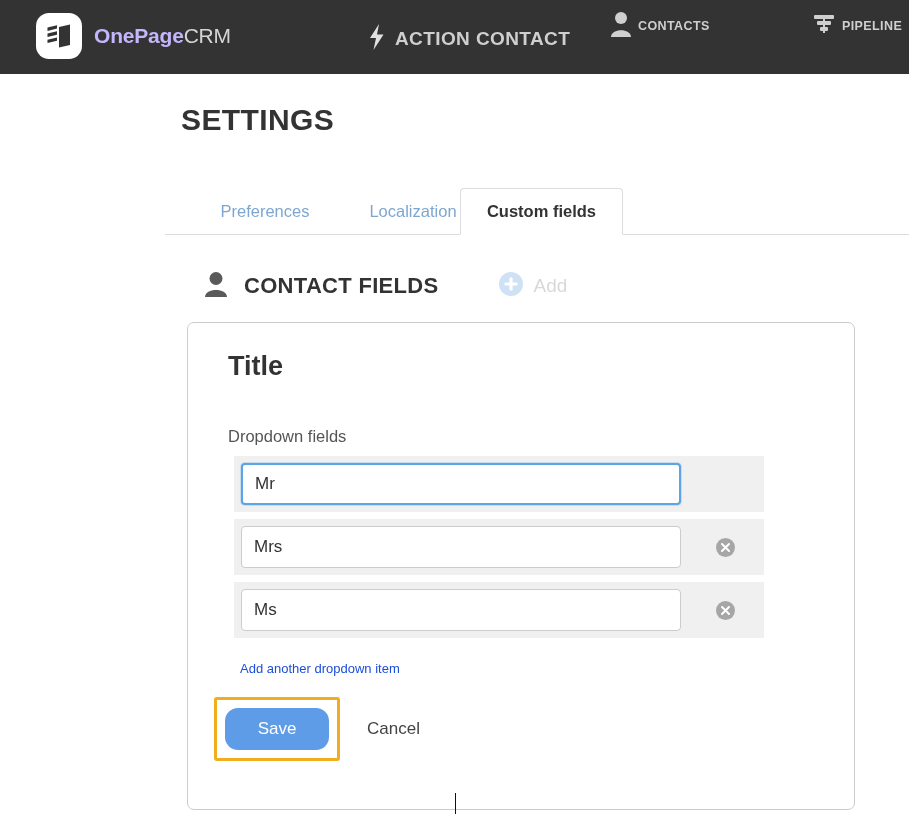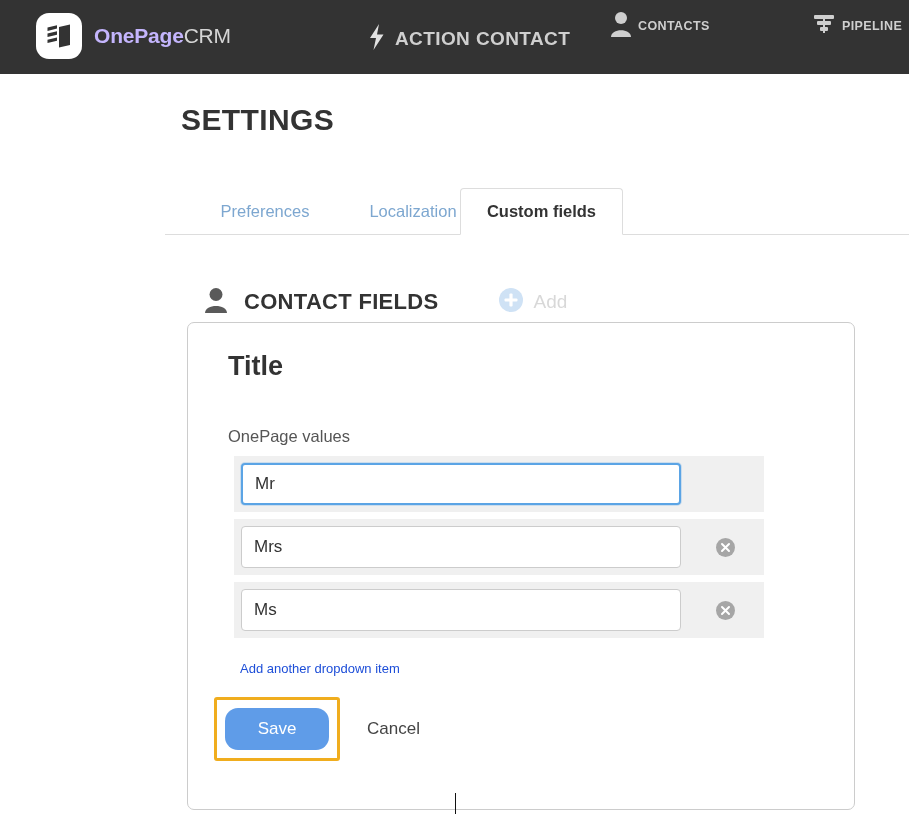--- a/index.html
+++ b/index.html
@@ -135,21 +135,20 @@
   #tab-custom      { left: 295px; width: 163px; }
 
   
   #section-header {
     position: absolute;
     left: 203px;
     top: 270px;
     display: flex;
     align-items: center;
     gap: 15px;
-    margin-top: 16px;
   }
   #section-title {
     font-size: 22px;
     font-weight: bold;
     color: #333333;
     letter-spacing: 0.3px;
   }
   #add-button {
     display: flex;
     align-items: center;
@@ -359,21 +358,21 @@
         <rect x="6.5" y="11.4" width="13" height="3.2" rx="1" fill="#ffffff"></rect>
       </svg>
     </span>
     <span class="add-label">Add</span>
   </span>
 </div>
 
 <div id="field-card">
 
   <div id="field-title">Title</div>
-  <div id="dropdown-label">OnePage values</div>
+  <div id="dropdown-label">Dropdown fields</div>
 
   <div id="rows">
 
     <div class="row focused">
       <input class="row-input" value="Mr" style="">
     </div>
 
     <div class="row">
       <input class="row-input" value="Mrs" style="">
       <span class="delete-icon">

